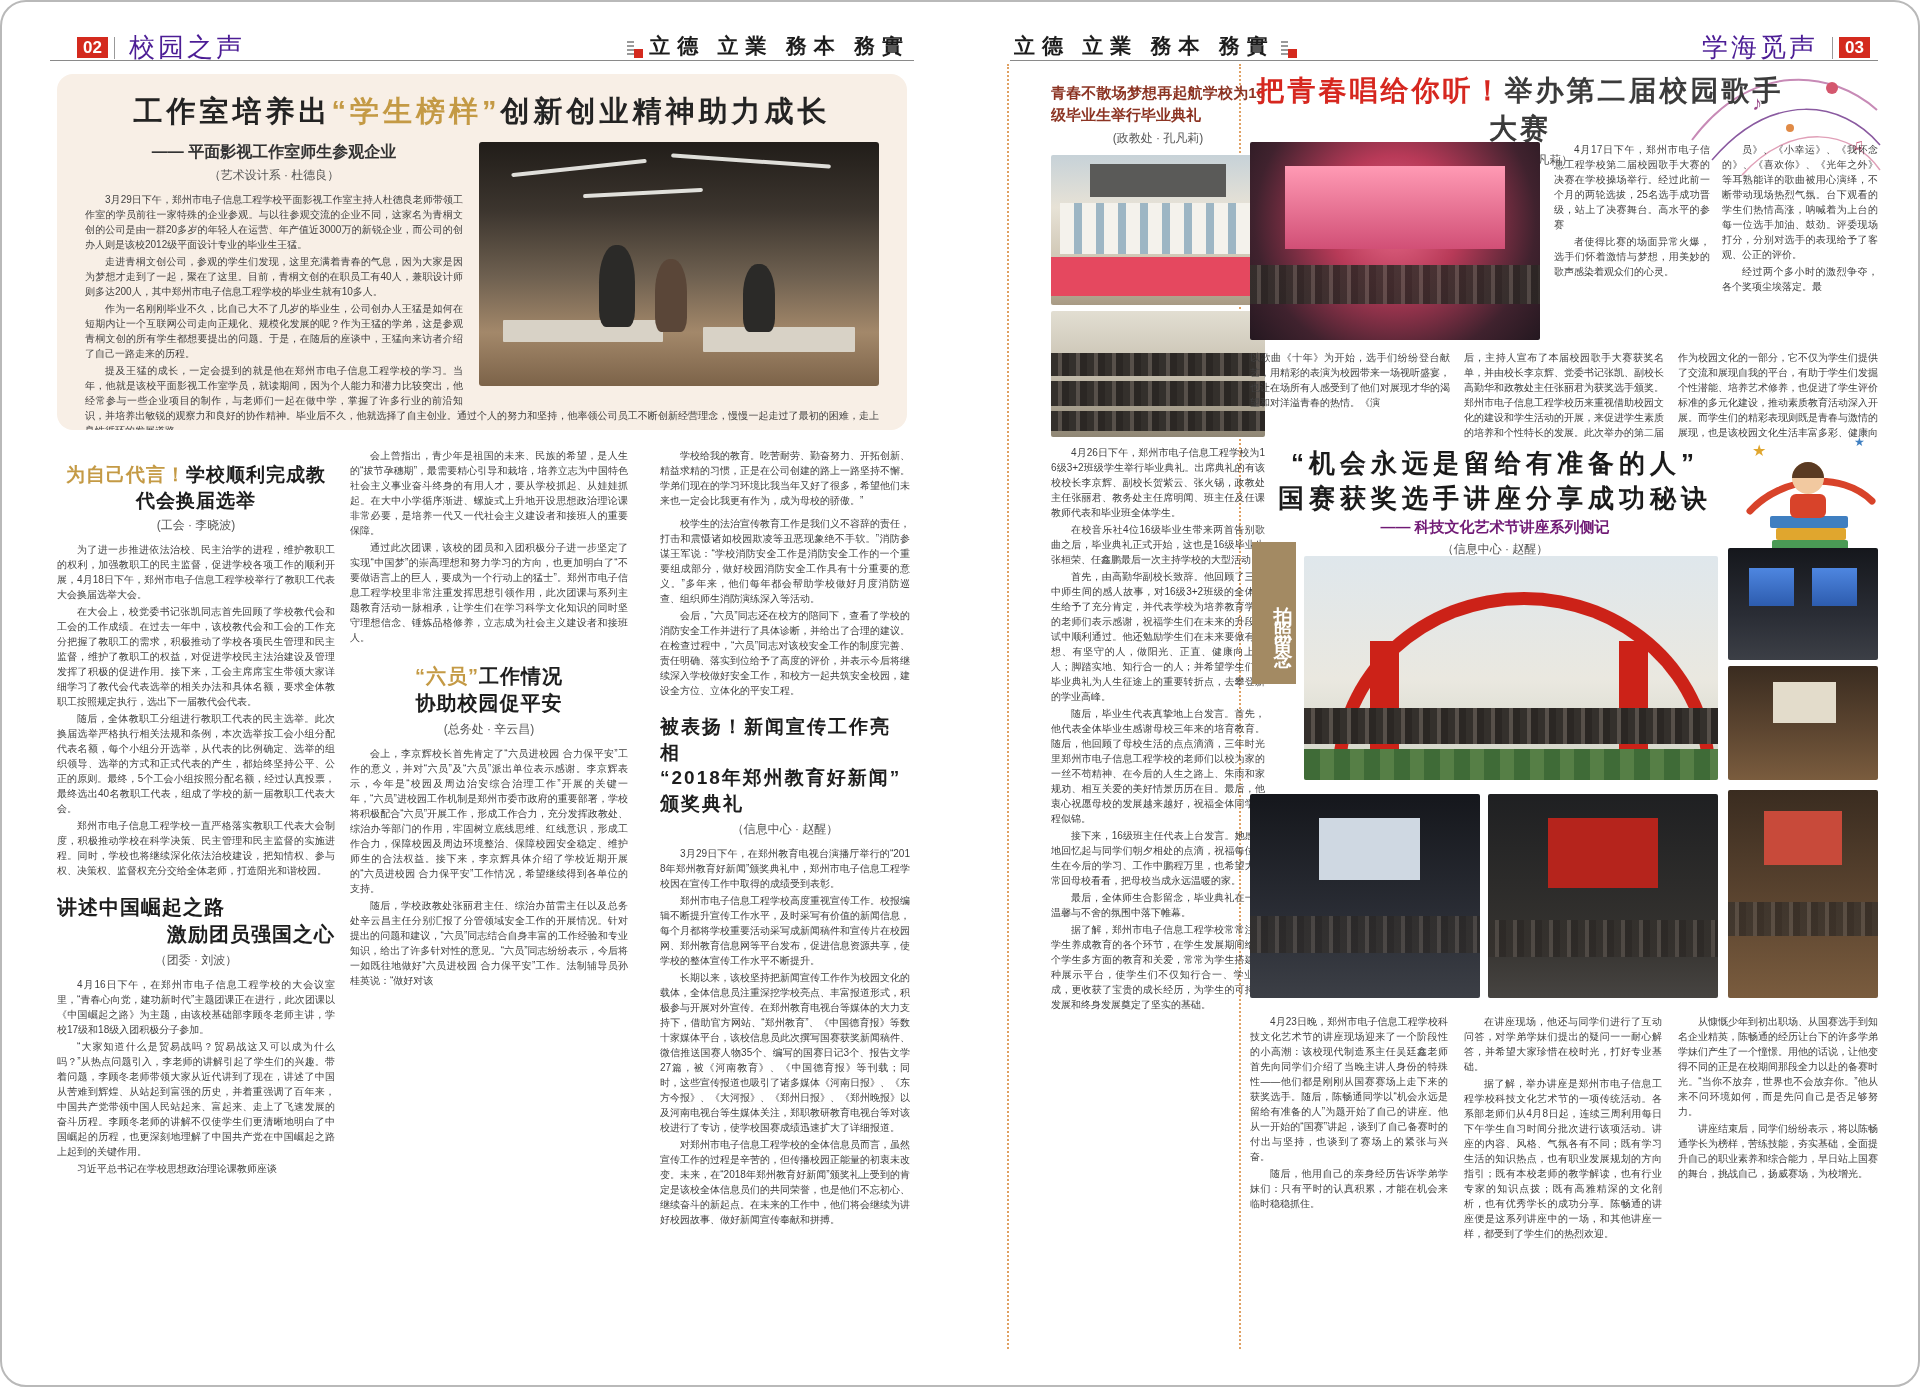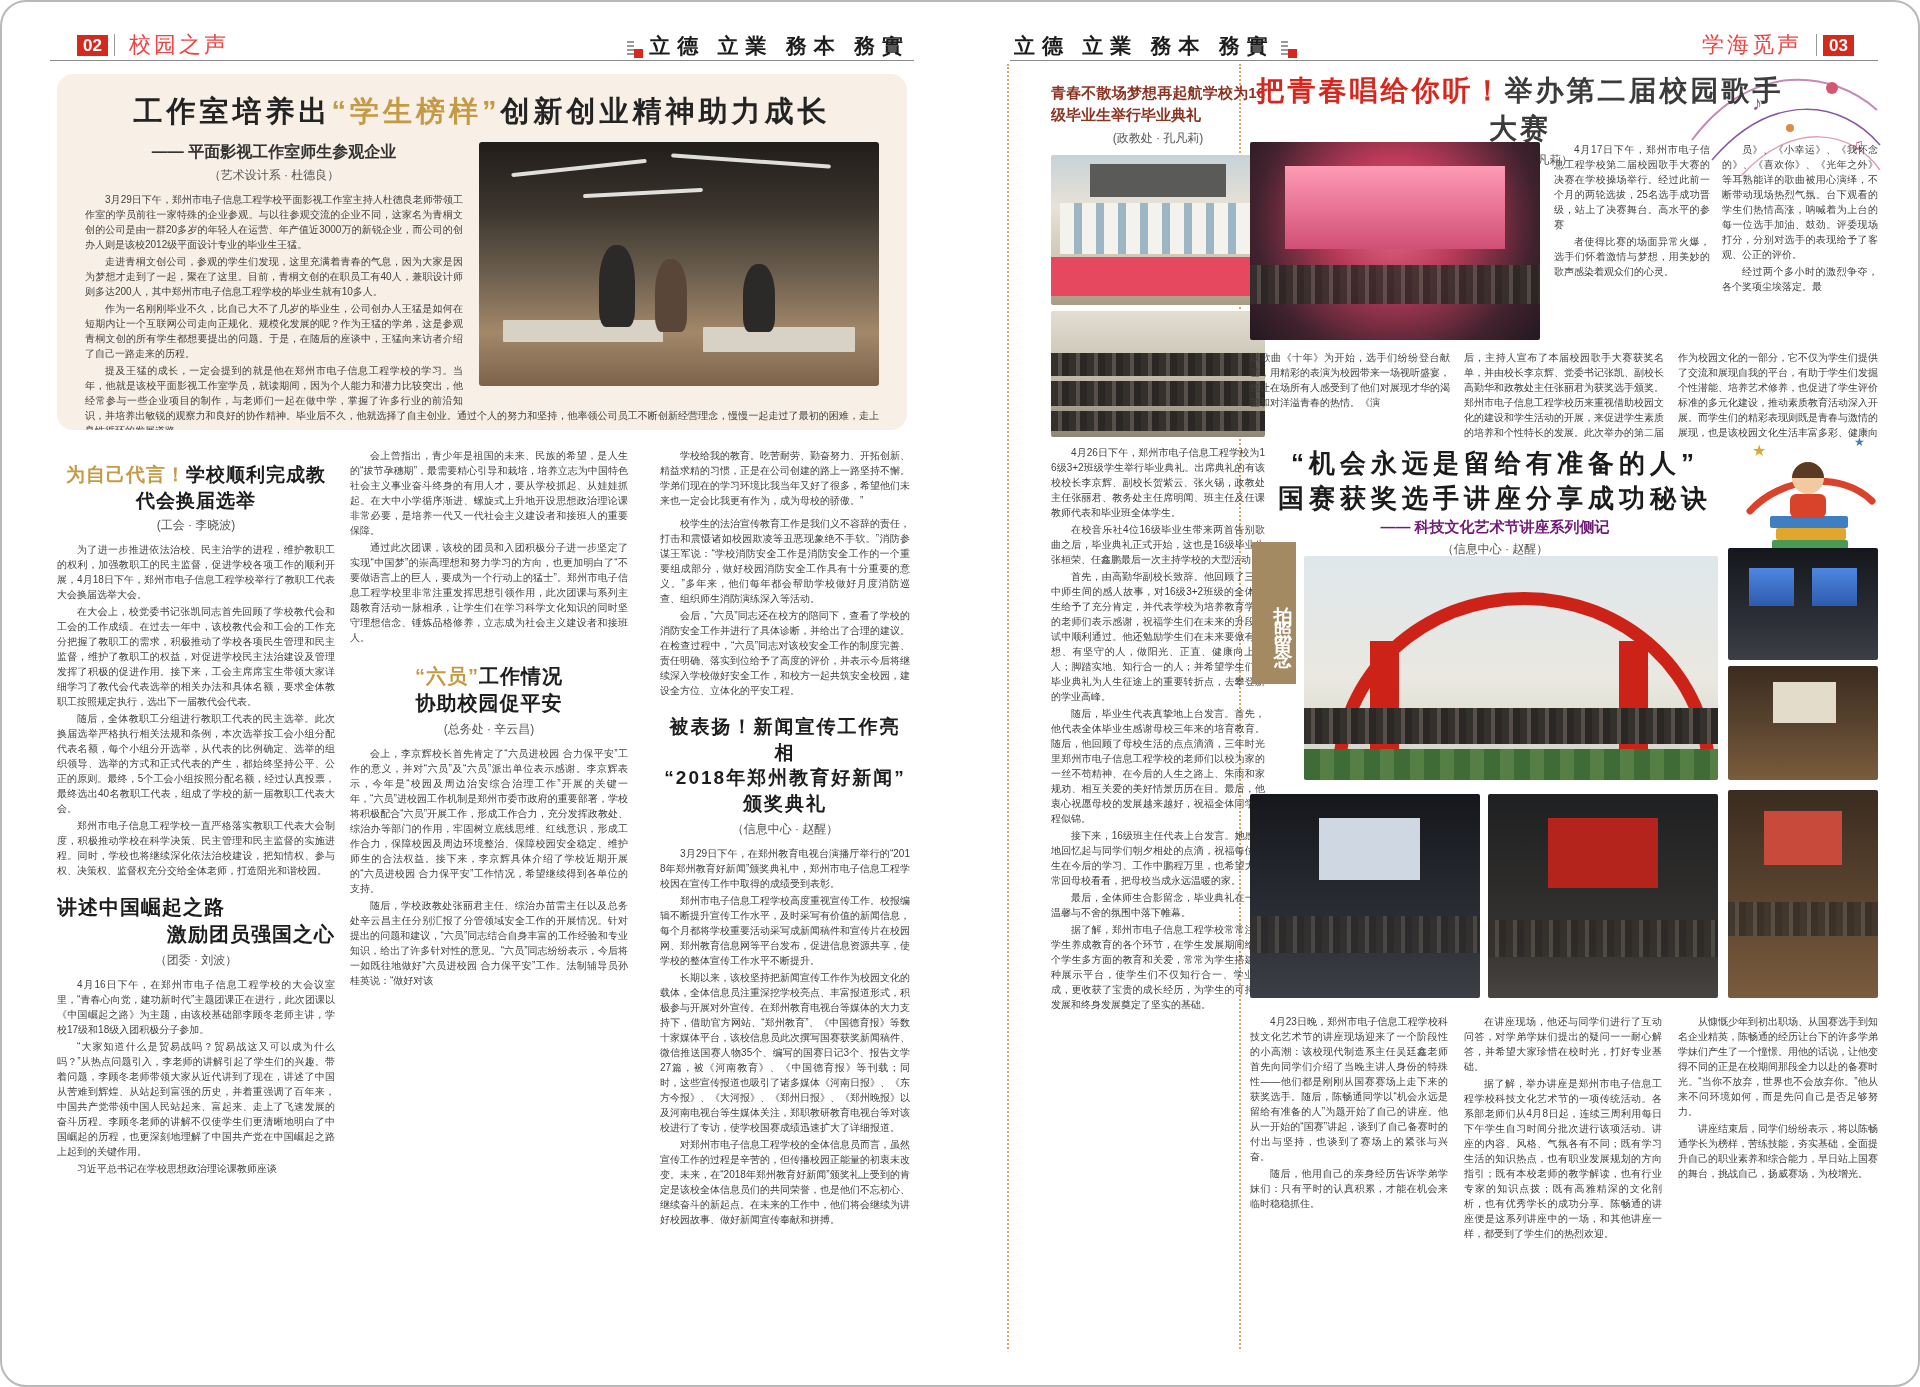--- a/index.html
+++ b/index.html
@@ -1,21 +1,21 @@
 <!DOCTYPE html>
 <html><head>
 <meta charset="utf-8">
 <style>
   html,body{margin:0;padding:0;background:#ffffff;}
   .sheet{position:relative;width:1920px;height:1387px;background:#fff;border:2px solid #b9b9b9;
          border-radius:26px;overflow:hidden;font-family:"Liberation Sans",sans-serif;color:#3b3b3b;box-sizing:border-box;}
   
   .pagenum{display:inline-block;background:#d42a1e;color:#fff;font-weight:bold;font-size:17px;
            padding:2px 6px;line-height:1;vertical-align:middle;}
-  .section{font-size:22px;color:#ef4444;letter-spacing:3px;vertical-align:middle;margin:10px 8px;}
+  .section{font-size:26px;color:#4c1d95;letter-spacing:3px;vertical-align:middle;margin:10px 8px;}
   .vbar{display:inline-block;width:1px;height:22px;background:#999;vertical-align:middle;margin:0 6px;}
   .motto{font-family:"Liberation Serif",serif;font-weight:bold;font-size:21px;color:#1c1c1c;
          letter-spacing:7px;white-space:nowrap;}
   .sealwrap{display:inline-block;vertical-align:middle;margin:0 6px;}
   .seal-marks{display:inline-block;width:7px;height:16px;background:
       repeating-linear-gradient(180deg,#9a9a9a 0 2px,transparent 2px 4px);vertical-align:middle;}
   .seal-red{display:inline-block;width:9px;height:9px;background:#d42a1e;vertical-align:middle;margin-top:8px;}
   .rule{position:absolute;height:1px;background:#8a8a8a;top:58px;}
   
   .para{margin:0 0 2px;text-indent:2em;font-size:10px;line-height:1.5;text-align:justify;
@@ -161,21 +161,21 @@
 
   <div class="colbox" style="left:658px;top:446px;width:250px;height:900px;">
     <div>
         <p class="para">学校给我的教育。吃苦耐劳、勤奋努力、开拓创新、精益求精的习惯，正是在公司创建的路上一路坚持不懈。学弟们现在的学习环境比我当年又好了很多，希望他们未来也一定会比我更有作为，成为母校的骄傲。”</p>
       </div>
     <div style="height:6px;"></div>
     <div>
         <p class="para">校学生的法治宣传教育工作是我们义不容辞的责任，打击和震慑诸如校园欺凌等丑恶现象绝不手软。”消防参谋王军说：“学校消防安全工作是消防安全工作的一个重要组成部分，做好校园消防安全工作具有十分重要的意义。”多年来，他们每年都会帮助学校做好月度消防巡查、组织师生消防演练深入等活动。</p>
         <p class="para">会后，“六员”同志还在校方的陪同下，查看了学校的消防安全工作并进行了具体诊断，并给出了合理的建议。在检查过程中，“六员”同志对该校安全工作的制度完善、责任明确、落实到位给予了高度的评价，并表示今后将继续深入学校做好安全工作，和校方一起共筑安全校园，建设全方位、立体化的平安工程。</p>
       </div>
-    <div class="art-h" style="font-size:19px;margin-top:16px;text-align:center;letter-spacing:2px;">
+    <div class="art-h" style="font-size:19px;margin-top:16px;text-align:left;letter-spacing:2px;">
       <span>被表扬！新闻宣传工作亮相</span><br>
       <span>“2018年郑州教育好新闻”</span><br>
       <span>颁奖典礼</span>
     </div>
     <div class="byline">（信息中心 · 赵醒）</div>
     <div>
         <p class="para">3月29日下午，在郑州教育电视台演播厅举行的“2018年郑州教育好新闻”颁奖典礼中，郑州市电子信息工程学校因在宣传工作中取得的成绩受到表彰。</p>
         <p class="para">郑州市电子信息工程学校高度重视宣传工作。校报编辑不断提升宣传工作水平，及时采写有价值的新闻信息，每个月都将学校重要活动采写成新闻稿件和宣传片在校园网、郑州教育信息网等平台发布，促进信息资源共享，使学校的整体宣传工作水平不断提升。</p>
         <p class="para">长期以来，该校坚持把新闻宣传工作作为校园文化的载体，全体信息员注重深挖学校亮点、丰富报道形式，积极参与开展对外宣传。在郑州教育电视台等媒体的大力支持下，借助官方网站、“郑州教育”、《中国德育报》等数十家媒体平台，该校信息员此次撰写国赛获奖新闻稿件、微信推送国赛人物35个、编写的国赛日记3个、报告文学27篇，被《河南教育》、《中国德育报》等刊载；同时，这些宣传报道也吸引了诸多媒体《河南日报》、《东方今报》、《大河报》、《郑州日报》、《郑州晚报》以及河南电视台等生媒体关注，郑职教研教育电视台等对该校进行了专访，使学校国赛成绩迅速扩大了详细报道。</p>
         <p class="para">对郑州市电子信息工程学校的全体信息员而言，虽然宣传工作的过程是辛苦的，但传播校园正能量的初衷未改变。未来，在“2018年郑州教育好新闻”颁奖礼上受到的肯定是该校全体信息员们的共同荣誉，也是他们不忘初心、继续奋斗的新起点。在未来的工作中，他们将会继续为讲好校园故事、做好新闻宣传奉献和拼搏。</p>

